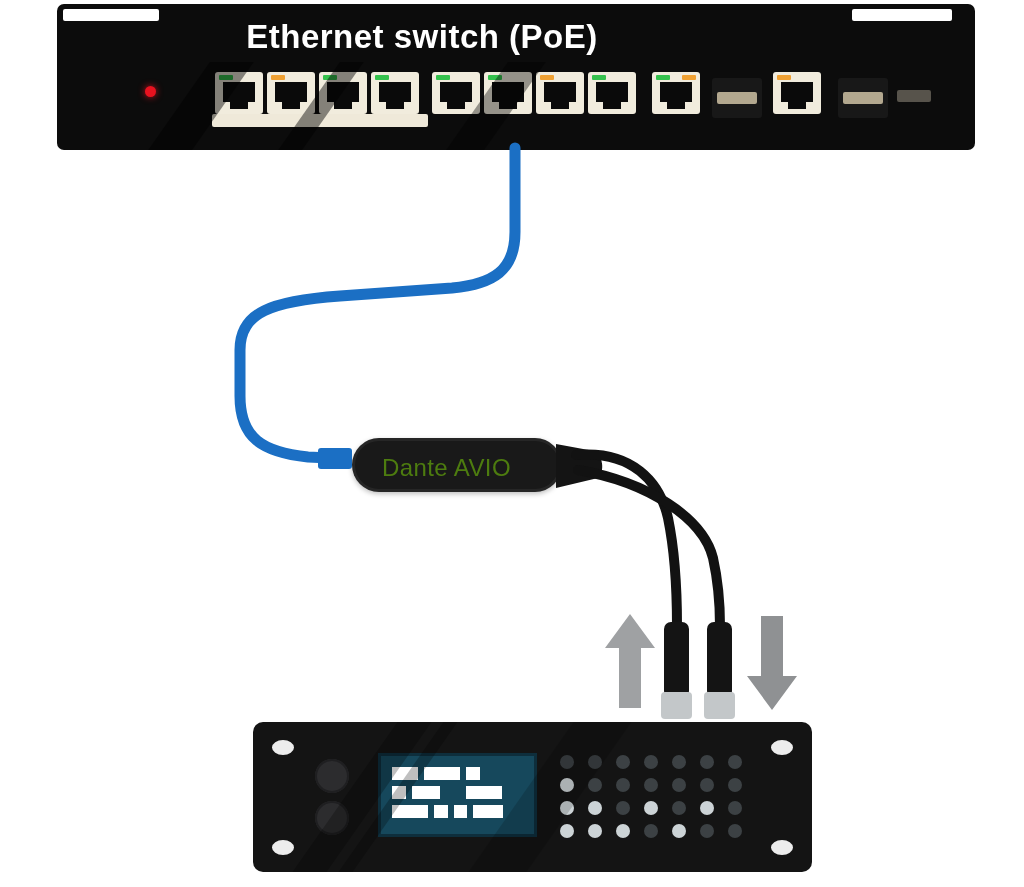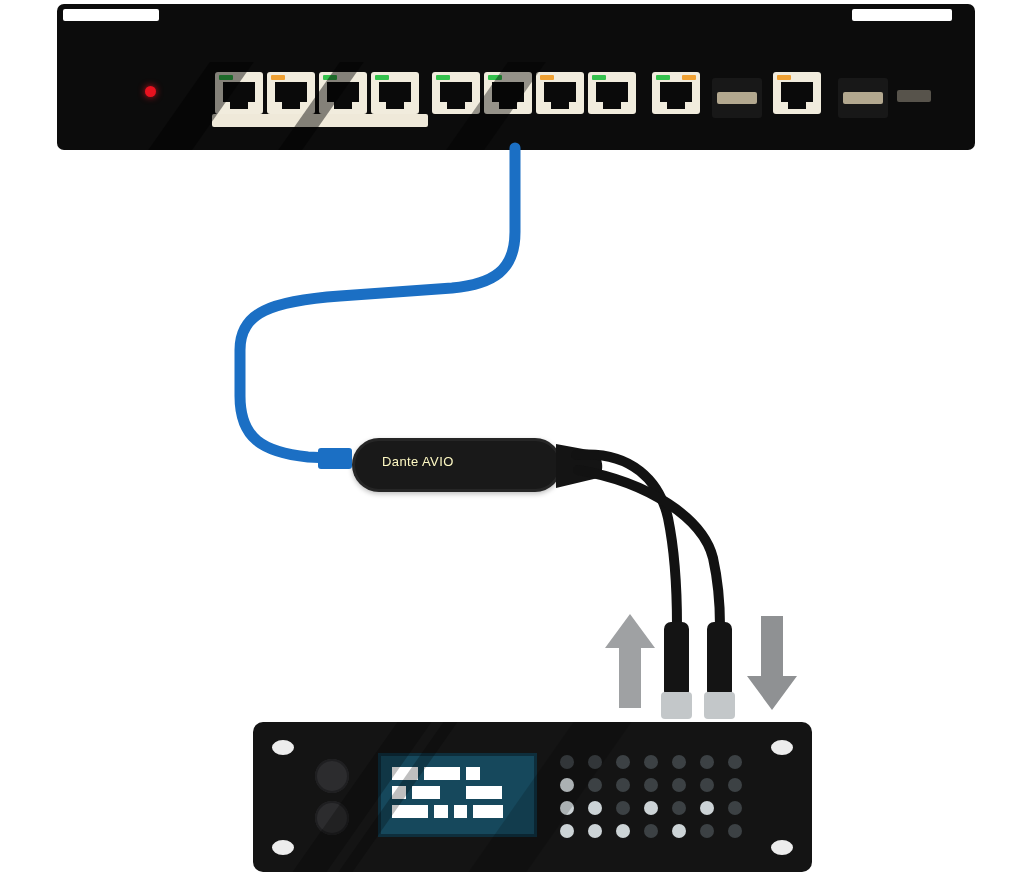--- a/index.html
+++ b/index.html
@@ -33,21 +33,21 @@
   .blank-dash{position:absolute;left:840px;top:86px;width:34px;height:12px;background:#57534b;border-radius:2px;}
 
   .sw-shadow{position:absolute;top:58px;height:88px;background:rgba(0,0,0,0.45);transform:skewX(-35deg);}
   .sw-shadow.a{left:122px;width:44px;}
   .sw-shadow.b{left:252px;width:24px;}
   .sw-shadow.c{left:420px;width:38px;background:rgba(0,0,0,0.38);}
 
   
   .adapter{position:absolute;left:352px;top:438px;width:210px;height:54px;background:#191919;border-radius:27px;
     box-shadow:inset 0 0 0 3px rgba(255,255,255,0.06), 0 2px 5px rgba(0,0,0,0.25);}
-  .adapter-label{position:absolute;left:30px;top:16px;color:#fef9c3;font-size:13px;letter-spacing:.4px;}
+  .adapter-label{position:absolute;left:30px;top:16px;color:#4d7c0f;font-size:24px;letter-spacing:.4px;}
 
   
   .device{position:absolute;left:253px;top:722px;width:559px;height:150px;background:#141414;border-radius:10px;}
   .screw{position:absolute;width:22px;height:15px;border-radius:50%;background:#ededed;}
   .screw.tl{left:19px;top:18px;}
   .screw.tr{left:518px;top:18px;}
   .screw.bl{left:19px;top:118px;}
   .screw.br{left:518px;top:118px;}
   .knob{position:absolute;left:62px;width:34px;height:34px;border-radius:50%;background:#2c2c2e;
     box-shadow:inset 0 0 0 2px #1f1f21;}
@@ -69,20 +69,21 @@
   .overlay{position:absolute;left:0;top:0;pointer-events:none;}
 </style>
 </head>
 <body>
 
 <div class="canvas">
 
   <div class="switch">
     <div class="rackbar left"></div>
     <div class="rackbar right"></div>
+    <div class="switch-title">Ethernet switch (PoE)</div>
     <div class="power-led" style="background: rgb(232, 18, 31);"></div>
     <div class="shelf"></div>
     <div class="ports">
         <div class="port" style="left: 158px;">
           <div class="jack"></div>
           <div class="led left" style="background: rgb(53, 194, 77);"></div>
         </div>
         <div class="port" style="left: 210px;">
           <div class="jack"></div>
           <div class="led left" style="background: rgb(240, 161, 50);"></div>

